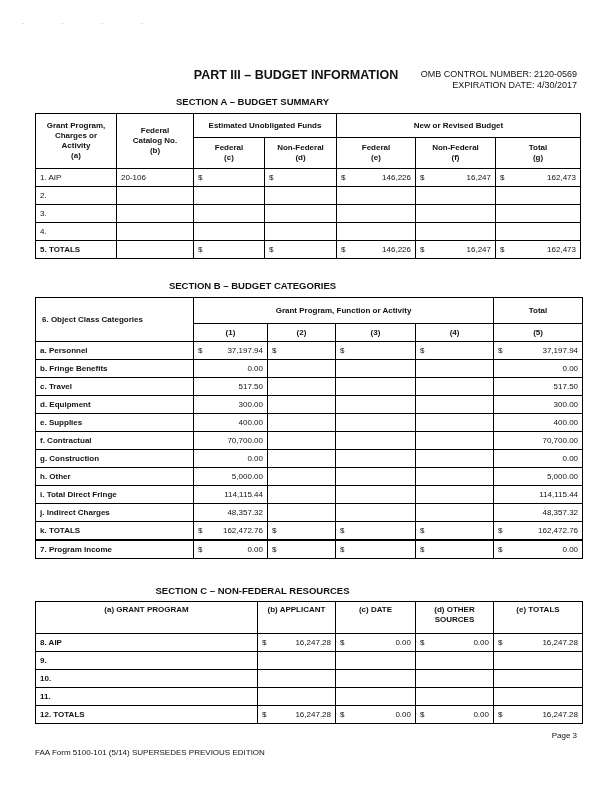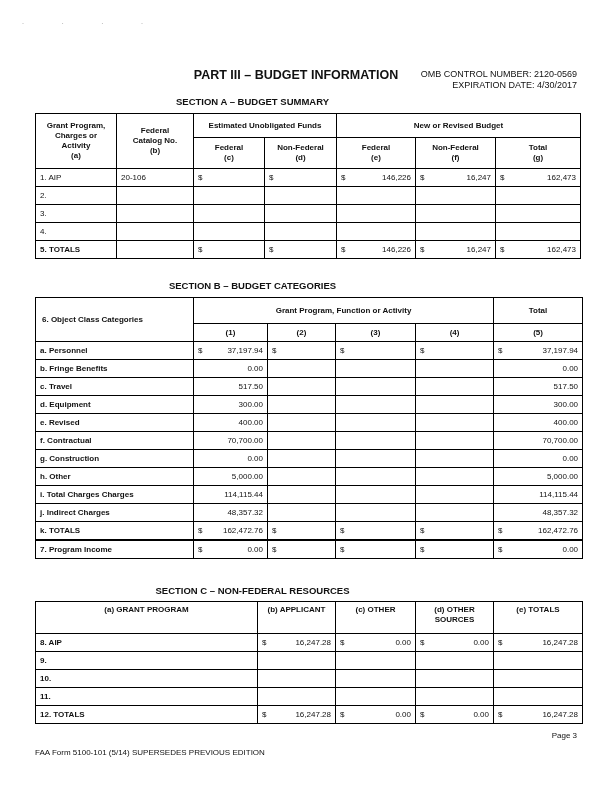--- a/index.html
+++ b/index.html
@@ -237,21 +237,21 @@
           <span class="amt">300.00</span>
         </td>
     <td></td>
         <td></td>
         <td></td>
     <td>
           <span class="amt">300.00</span>
         </td>
   </tr>
   <tr>
-    <td class="b">e. Revised</td>
+    <td class="b">e. Supplies</td>
     <td>
           <span class="amt">400.00</span>
         </td>
     <td></td>
         <td></td>
         <td></td>
     <td>
           <span class="amt">400.00</span>
         </td>
   </tr>
@@ -285,21 +285,21 @@
           <span class="amt">5,000.00</span>
         </td>
     <td></td>
         <td></td>
         <td></td>
     <td>
           <span class="amt">5,000.00</span>
         </td>
   </tr>
   <tr>
-    <td class="b">i. Total Charges Charges</td>
+    <td class="b">i. Total Direct Fringe</td>
     <td>
           <span class="amt">114,115.44</span>
         </td>
     <td></td>
         <td></td>
         <td></td>
     <td>
           <span class="amt">114,115.44</span>
         </td>
   </tr>
@@ -365,21 +365,21 @@
     <col style="width:222px">
       <col style="width:78px">
       <col style="width:80px">
       <col style="width:78px">
       <col style="width:89px">
   </colgroup>
   <tbody>
       <tr style="height:32px">
     <th style="vertical-align:top; padding-top:3px;">(a) GRANT PROGRAM</th>
     <th style="vertical-align:top; padding-top:3px;">(b) APPLICANT</th>
-    <th style="vertical-align:top; padding-top:3px;">(c) OTHER</th>
+    <th style="vertical-align:top; padding-top:3px;">(c) DATE</th>
     <th style="vertical-align:top; padding-top:3px;">
       <div>(d) OTHER</div>
           <div>SOURCES</div>
     </th>
     <th style="vertical-align:top; padding-top:3px;">(e) TOTALS</th>
   </tr>
   <tr>
     <td class="b">8.  AIP</td>
     <td>
           <span class="cur">$</span>

